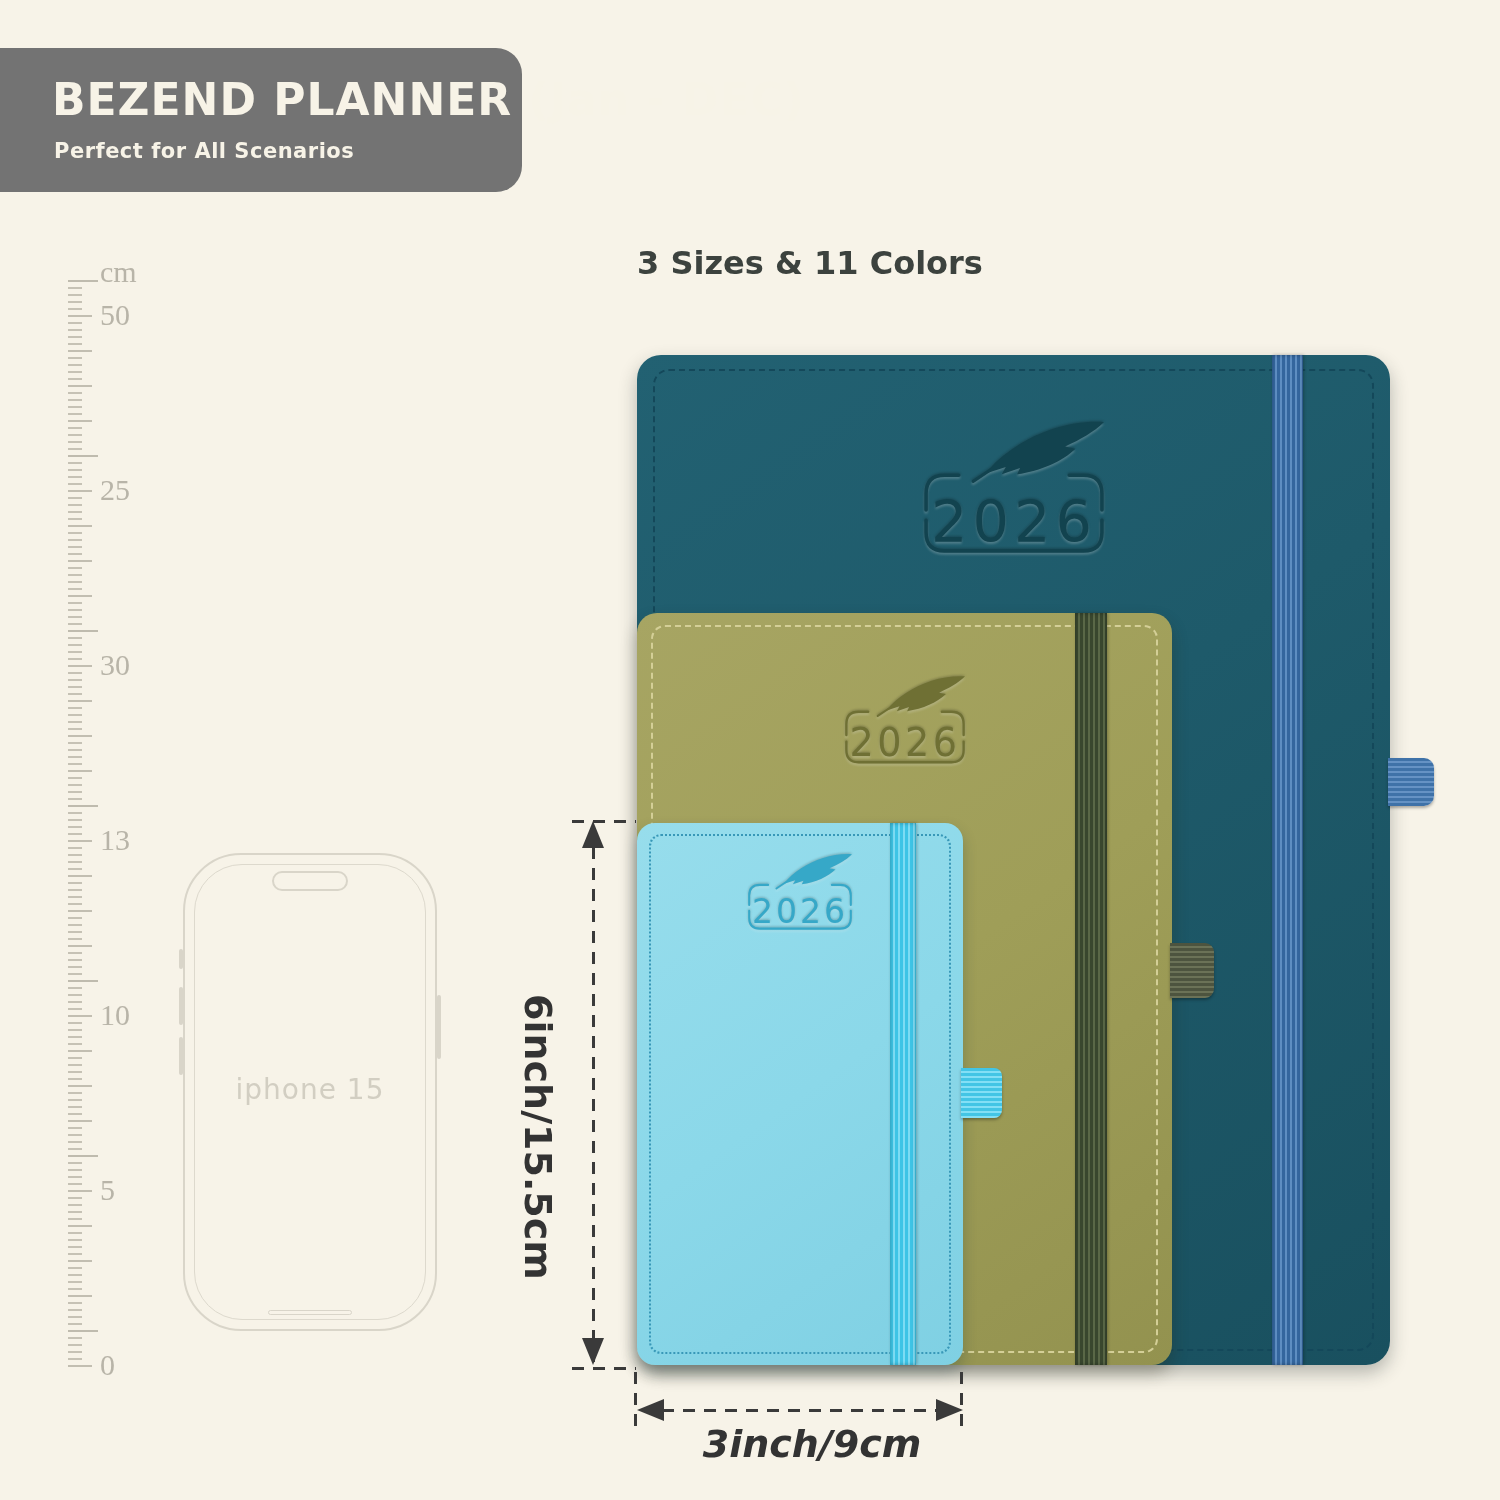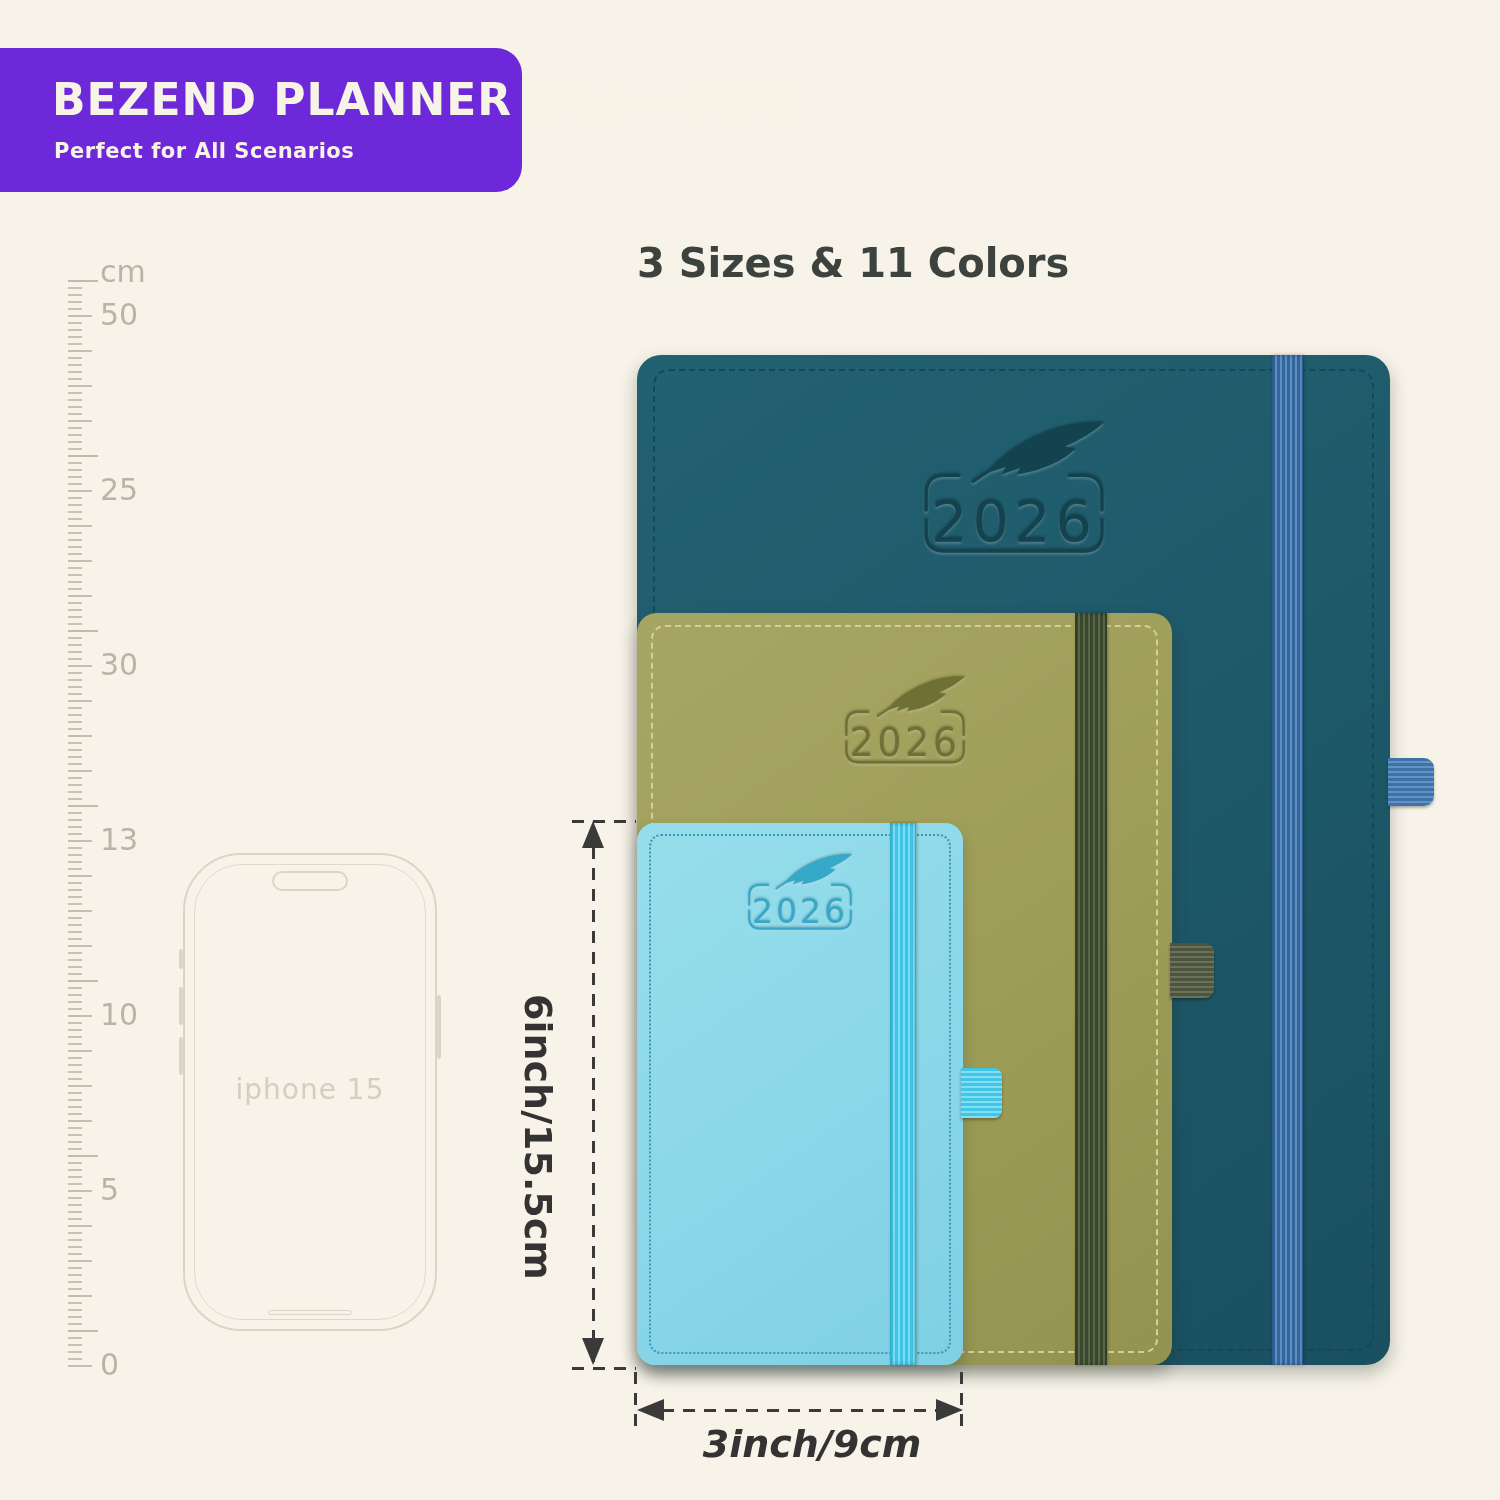--- a/index.html
+++ b/index.html
@@ -1,34 +1,34 @@
 <!DOCTYPE html>
 <html><head>
 <meta charset="utf-8">
 <style>
   html,body{margin:0;padding:0;}
   body{font-family:"DejaVu Sans","Liberation Sans",sans-serif;}
   .canvas{position:relative;width:1500px;height:1500px;background:#f7f3e8;overflow:hidden;}
 
   
-  .banner{position:absolute;left:0;top:48px;width:522px;height:144px;background:#6d28d9;
+  .banner{position:absolute;left:0;top:48px;width:522px;height:144px;background:#737373;
           border-radius:0 26px 26px 0;box-sizing:border-box;padding:26px 0 12px 52px;}
   .banner-title{margin:0;color:#f7f3e7;font-size:44px;font-weight:bold;letter-spacing:1px;white-space:nowrap;}
   .banner-sub{margin:14px 0 0 2px;color:#f7f3e7;font-size:21px;font-weight:bold;letter-spacing:.5px;}
 
   
-  .ruler{position:absolute;left:66px;top:265px;width:130px;height:1130px;}
+  .ruler{position:absolute;left:66px;top:265px;width:130px;height:1130px;font-family:Liberation Serif, serif;}
   .ruler .ticks{position:absolute;top:15px;height:1090px;left:2px;}
   .ruler .t-small{width:14px;background:repeating-linear-gradient(to bottom,#c6c2b5 0 2px,transparent 2px 7px);}
   .ruler .t-cm{width:24px;background:repeating-linear-gradient(to bottom,#c2beb1 0 2px,transparent 2px 35px);}
   .ruler .t-5cm{width:30px;background:repeating-linear-gradient(to bottom,#bfbbae 0 2px,transparent 2px 175px);}
   .rlabel{position:absolute;left:34px;color:#b8b4a8;font-size:30px;line-height:34px;}
 
   
-  .features{position:absolute;left:637px;top:238px;color:#3c423e;font-size:40px;font-weight:600;line-height:51px;}
+  .features{position:absolute;left:637px;top:238px;color:#3c423e;font-size:32px;font-weight:600;line-height:51px;}
   .features p{margin:0;}
 
   
   .planner{position:absolute;box-sizing:border-box;}
   .stitch{position:absolute;border:2px dashed rgba(0,0,0,.35);pointer-events:none;}
   .band{position:absolute;top:0;bottom:0;box-shadow:1px 0 3px rgba(0,0,0,.25), inset 0 0 4px rgba(0,0,0,.3);}
   .loop{position:absolute;box-shadow:0 2px 3px rgba(0,0,0,.3);}
   .logo{position:absolute;left:50%;transform:translateX(-50%);}
   .logo .bracket{fill:none;stroke-width:3.5;stroke-linecap:round;}
   .logo .year{font-family:"DejaVu Sans",sans-serif;font-size:56px;letter-spacing:5px;}

